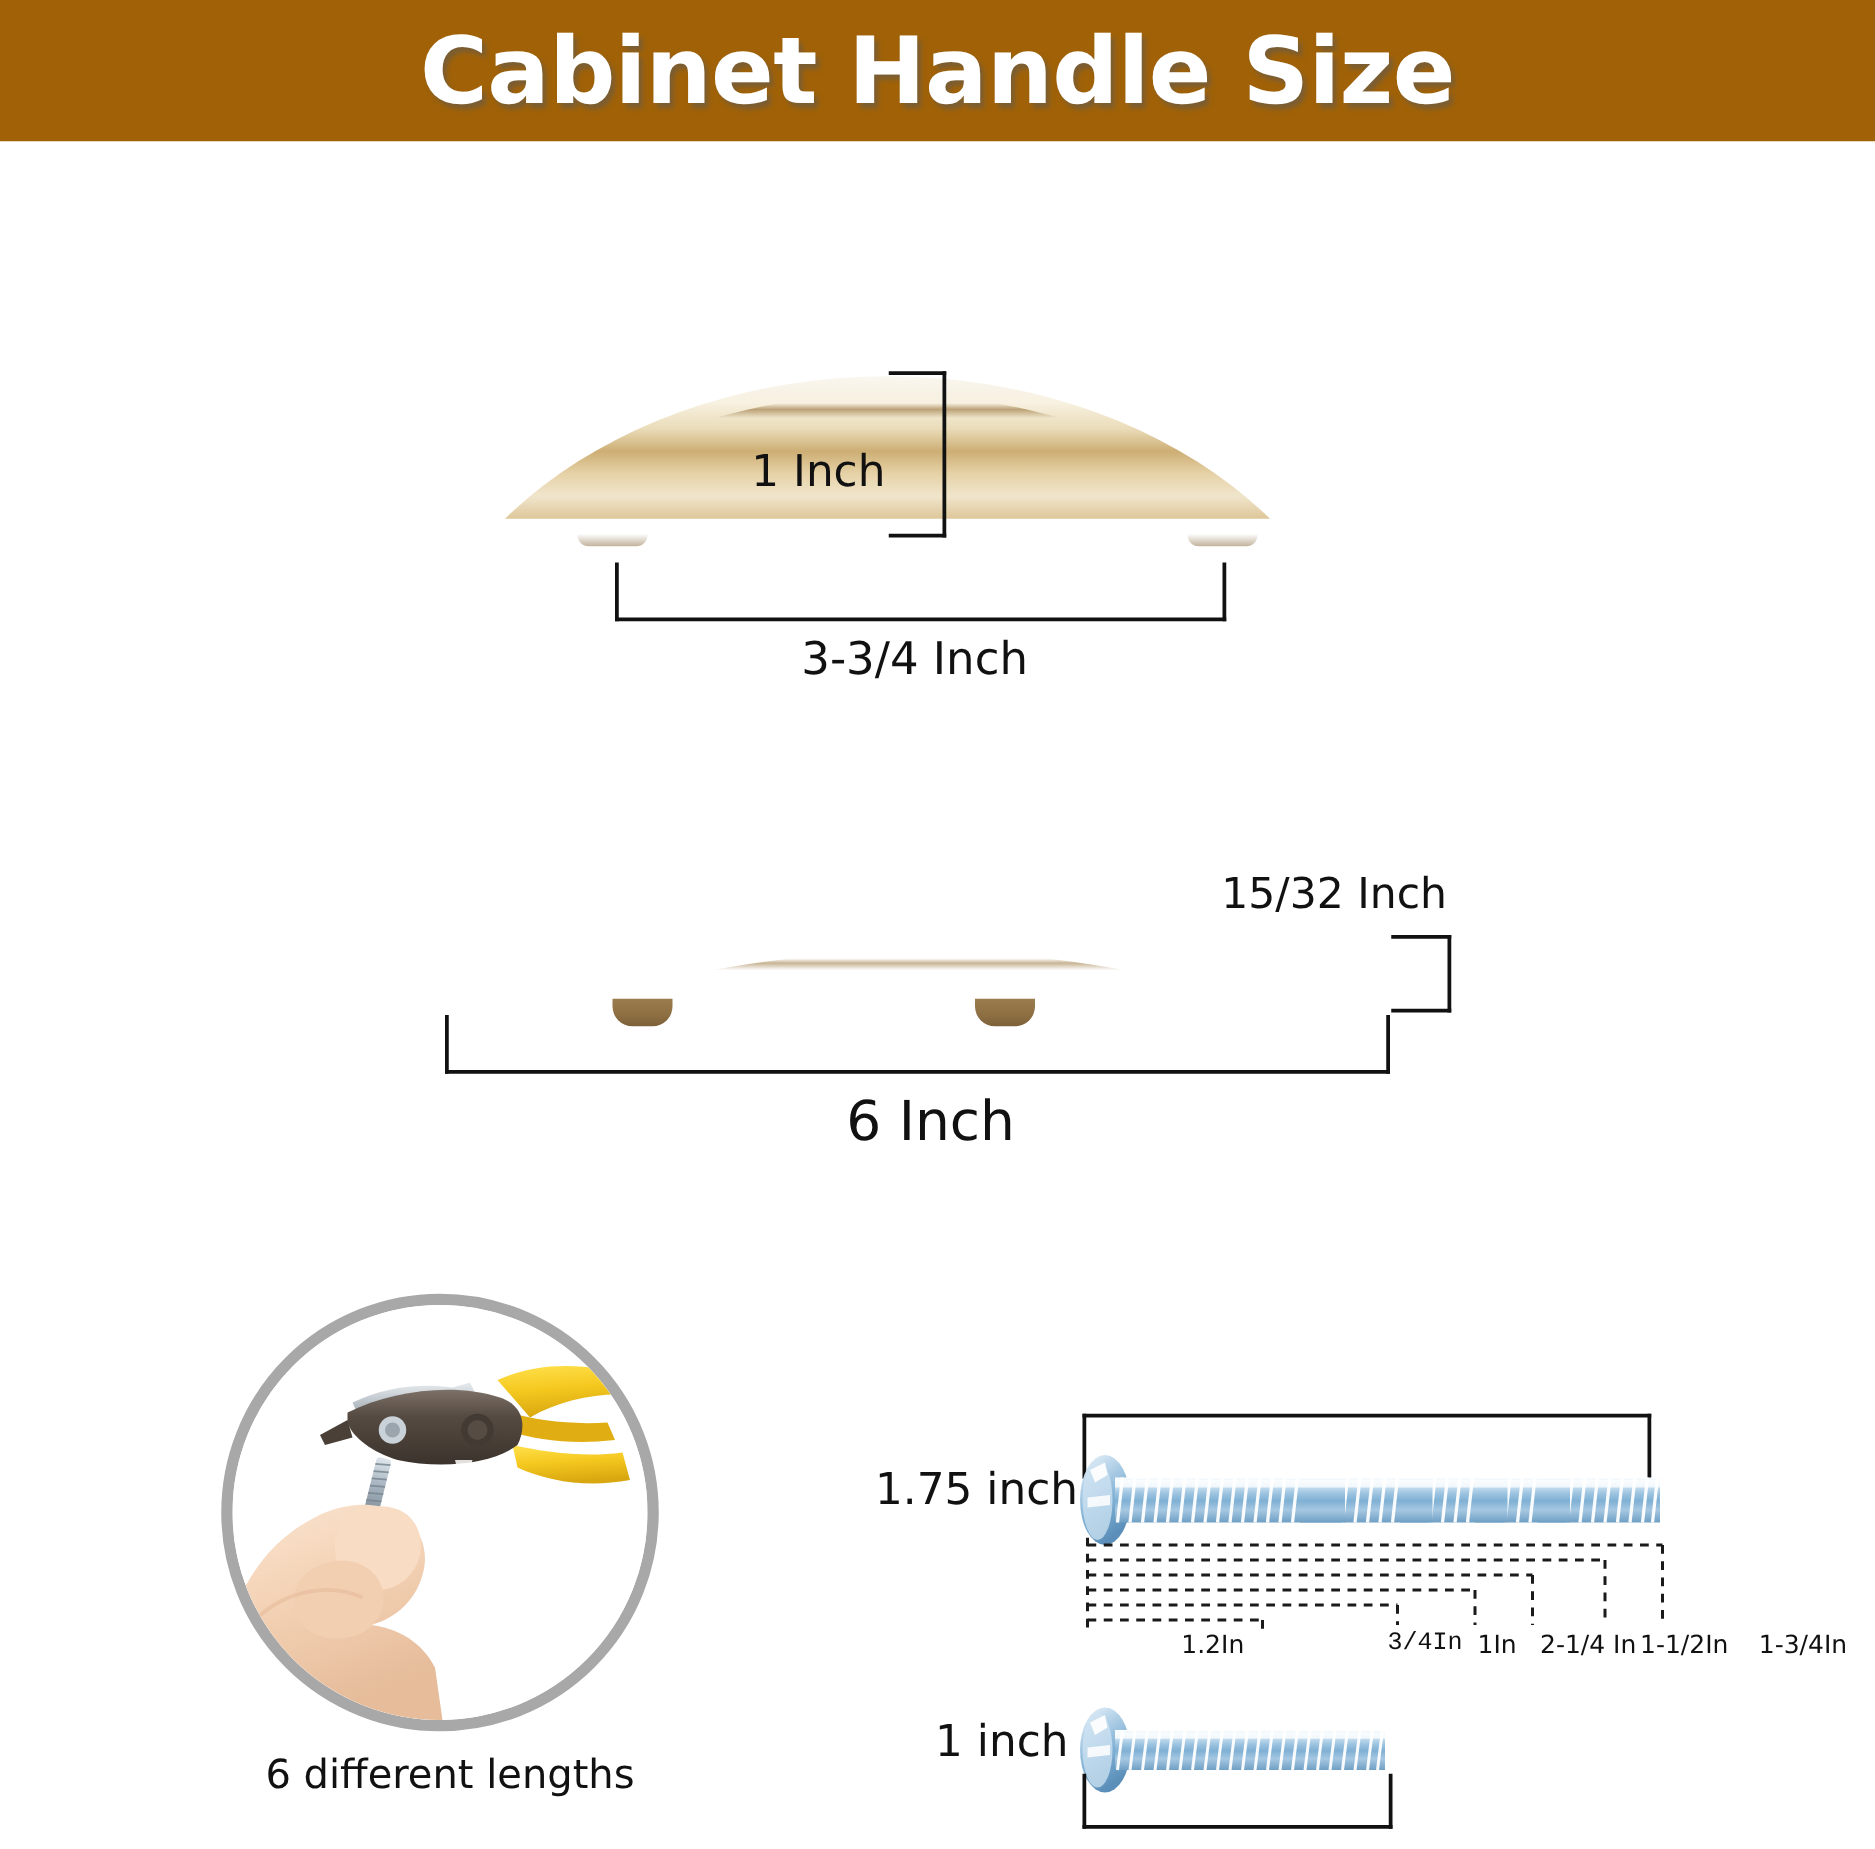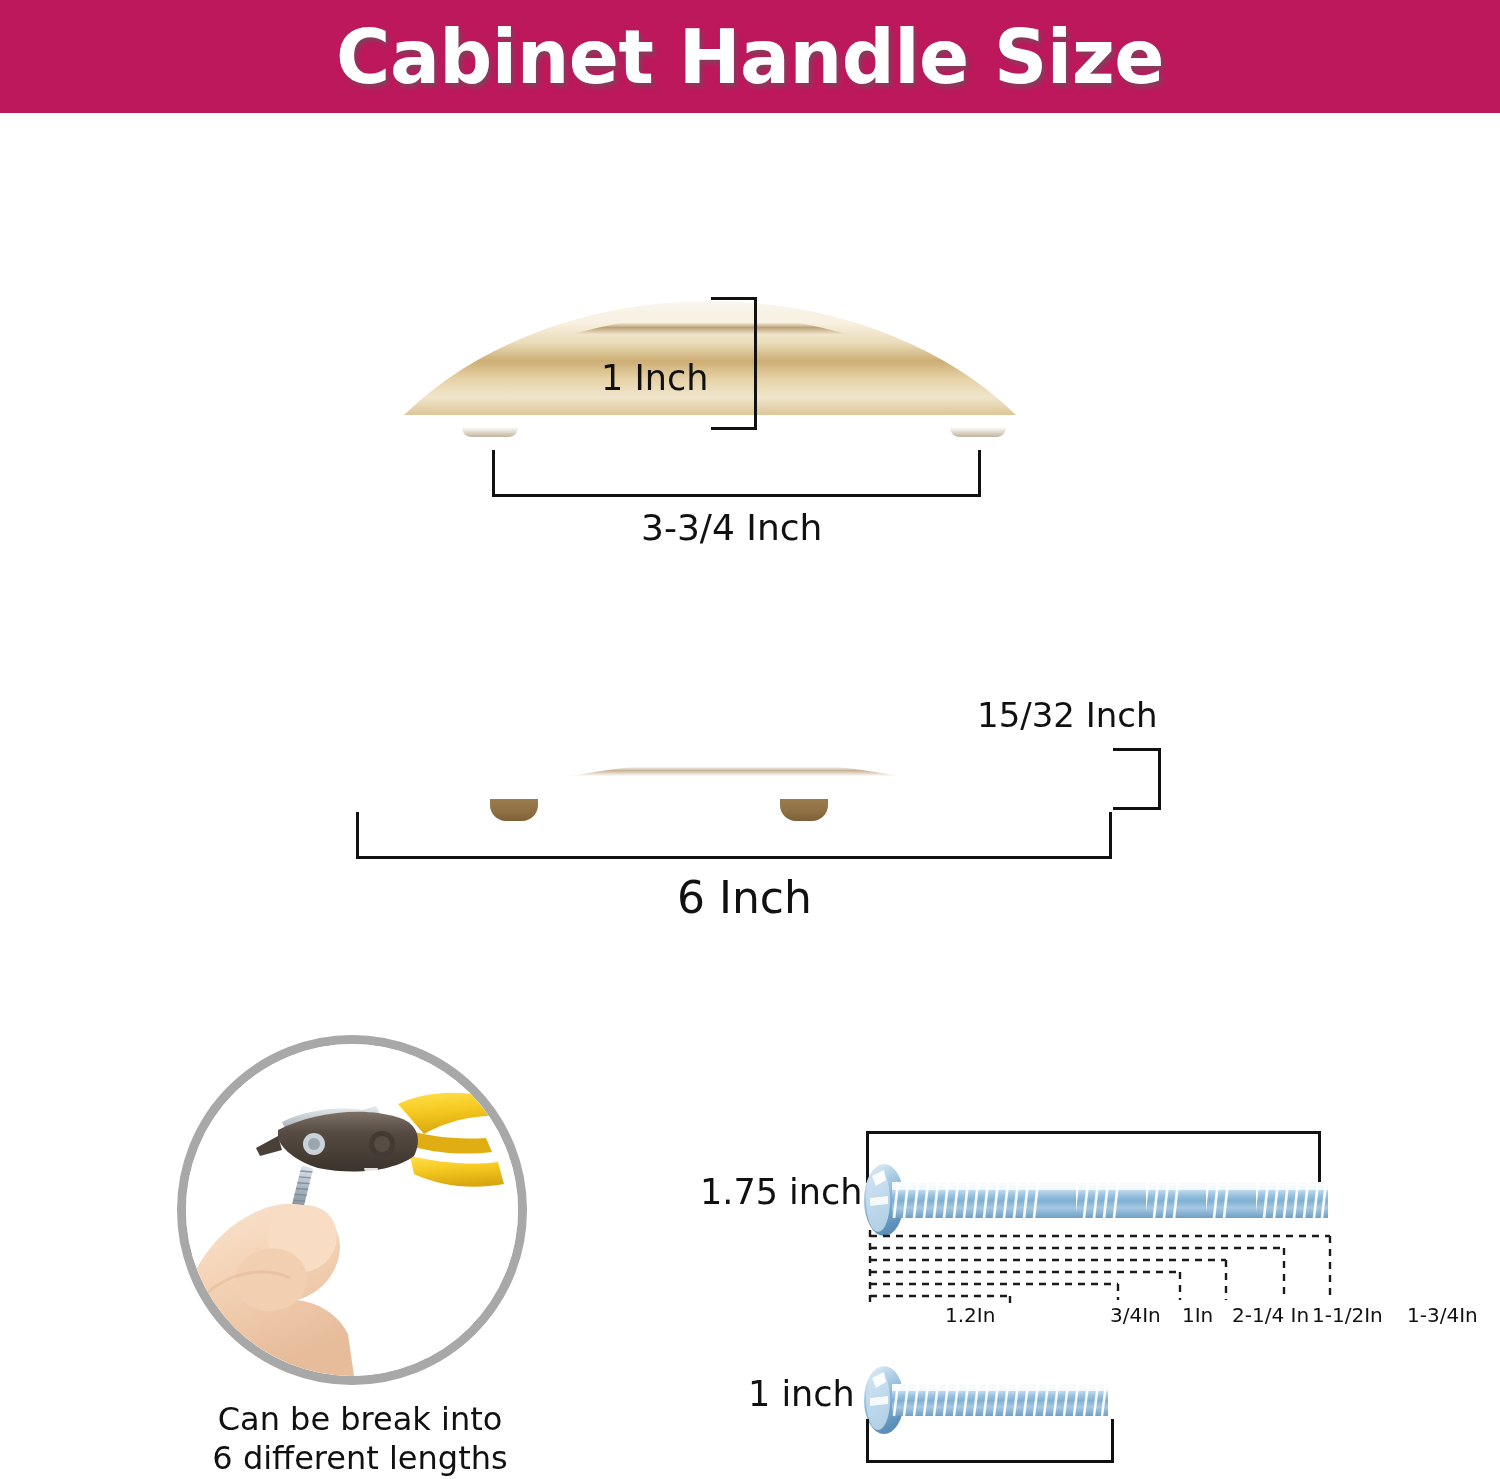--- a/index.html
+++ b/index.html
@@ -13,21 +13,21 @@
     position: relative;
     font-family: "Liberation Sans", sans-serif;
     overflow: hidden;
   }
 
   
   .header-bar {
     position: absolute;
     left: 0; top: 0;
     width: 1500px; height: 113px;
-    background: #be185d;
+    background: #a16207;
     display: flex;
     align-items: center;
     justify-content: center;
   }
   .header-title {
     font-size: 74px;
     font-weight: bold;
     color: #ffffff;
     letter-spacing: -0.5px;
     text-shadow: 3px 4px 4px rgba(90,90,90,0.55);
@@ -557,21 +557,20 @@
              C130 230 108 232 94 222 C82 212 78 190 86 176 Z" fill="#f8dcc4"></path>
 
     <path d="M60 214 C78 200 102 202 114 216 C126 230 122 252 104 262
              C84 272 60 266 52 250 C46 236 50 222 60 214 Z" fill="#f3cfb2"></path>
 
     <path d="M20 250 C44 228 78 222 104 234" stroke="#e4b896" stroke-width="3" fill="none" opacity="0.5"></path>
   </svg>
 </div>
 
 <div id="photo-caption">
-  <span class="cap-line">Can be break into</span>
   <span class="cap-line">6 different lengths</span>
 </div>
 
 <div class="dim-label" id="screw-top-label">1.75 inch</div>
 
 <div id="screw-top-bracket">
   <div class="tick-l"></div>
   <div class="hline"></div>
   <div class="tick-r"></div>
 </div>
@@ -672,21 +671,21 @@
       <path d="M10 66 L150 66"></path>
       <path d="M150 66 L150 78"></path>
 
       <path d="M10 0 L10 78"></path>
     </g>
   </svg>
 </div>
 
 <div id="screw-step-labels">
   <span class="step-label" style="left:85px;">1.2In</span>
-  <span class="step-label" style="left:250px;">3/4In</span>
+  <span class="step-label" style="left:250px;font-family:Liberation Mono, monospace;">3/4In</span>
   <span class="step-label" style="left:322px;">1In</span>
   <span class="step-label" style="left:372px;">2-1/4 In</span>
   <span class="step-label" style="left:452px;">1-1/2In</span>
   <span class="step-label" style="left:529px;margin-left:18px;">1-3/4In</span>
 </div>
 
 <div class="dim-label" id="screw-bottom-label">1 inch</div>
 
 <div id="screw-bottom-img">
   <svg width="250" height="76" viewBox="0 0 250 76" xmlns="http://www.w3.org/2000/svg">

